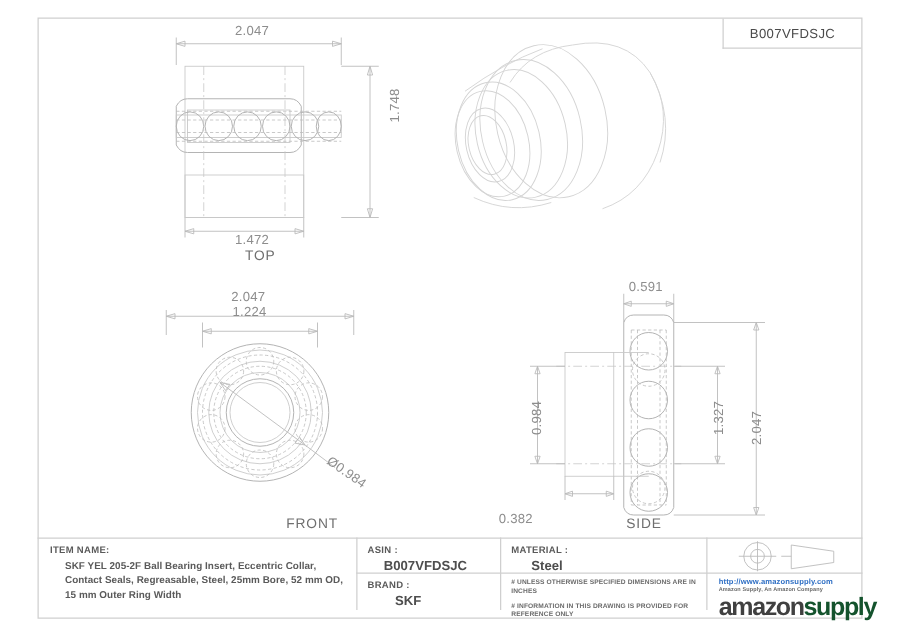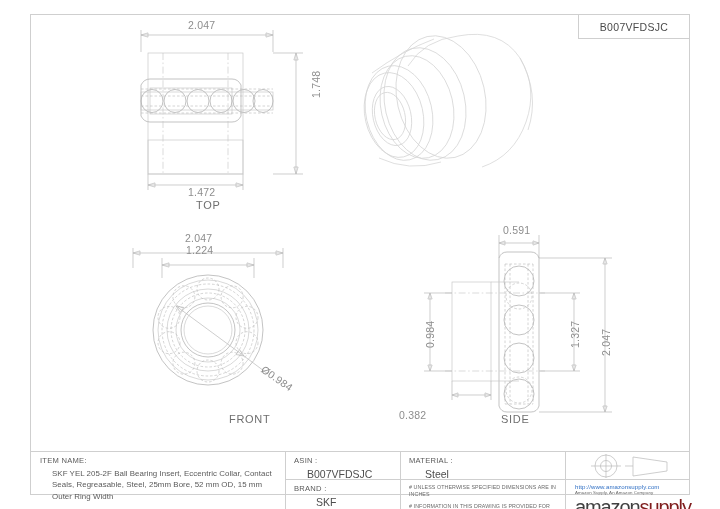--- a/index.html
+++ b/index.html
@@ -25,33 +25,33 @@
 
   svg{position:absolute;left:0;top:0;overflow:visible;}
   .ln{stroke:#b9b9b9;stroke-width:.7;fill:none;}
   .obj{stroke:#b4b4b4;stroke-width:.8;fill:none;}
   .objl{stroke:#c8c8c8;stroke-width:.7;fill:none;}
   .hid{stroke:#bdbdbd;stroke-width:.65;fill:none;stroke-dasharray:2.6 1.9;}
   .cen{stroke:#c4c4c4;stroke-width:.6;fill:none;stroke-dasharray:7 2.5 1.6 2.5;}
   .iso{stroke:#d4d4d4;stroke-width:.75;fill:none;}
 
   
-  .tb{position:absolute;left:30px;top:451px;width:600px;height:58px;
-      box-sizing:border-box;}
+  .tb{position:absolute;left:30px;top:430px;width:600px;height:58px;
+      box-sizing:border-box;font-weight:bold;}
   .tb .cell{position:absolute;box-sizing:border-box;}
   .tbline{position:absolute;background:#cfcfcf;}
   .lbl{font-size:7.6px;color:#5a5a5a;letter-spacing:.25px;}
   .val{font-size:10.5px;color:#4e4e4e;}
   .itemtxt{font-size:7.9px;color:#5a5a5a;line-height:11.4px;letter-spacing:.05px;}
   .note{font-size:5.3px;color:#6a6a6a;line-height:7px;letter-spacing:.1px;}
   .urltxt{font-size:6.1px;color:#2f6fc4;letter-spacing:.1px;}
   .subtxt{font-size:4.4px;color:#6a6a6a;letter-spacing:.1px;}
   .logo{font-size:20px;letter-spacing:-1.1px;line-height:20px;}
   .logo .a1{color:#404040;}
-  .logo .a2{color:#7f1d1d;}
+  .logo .a2{color:#14532d;}
 </style>
 </head>
 <body>
 
 <div id="sheet">
 
   <div class="frame"></div>
 
   <div class="asin-box">
     <span>B007VFDSJC</span>

